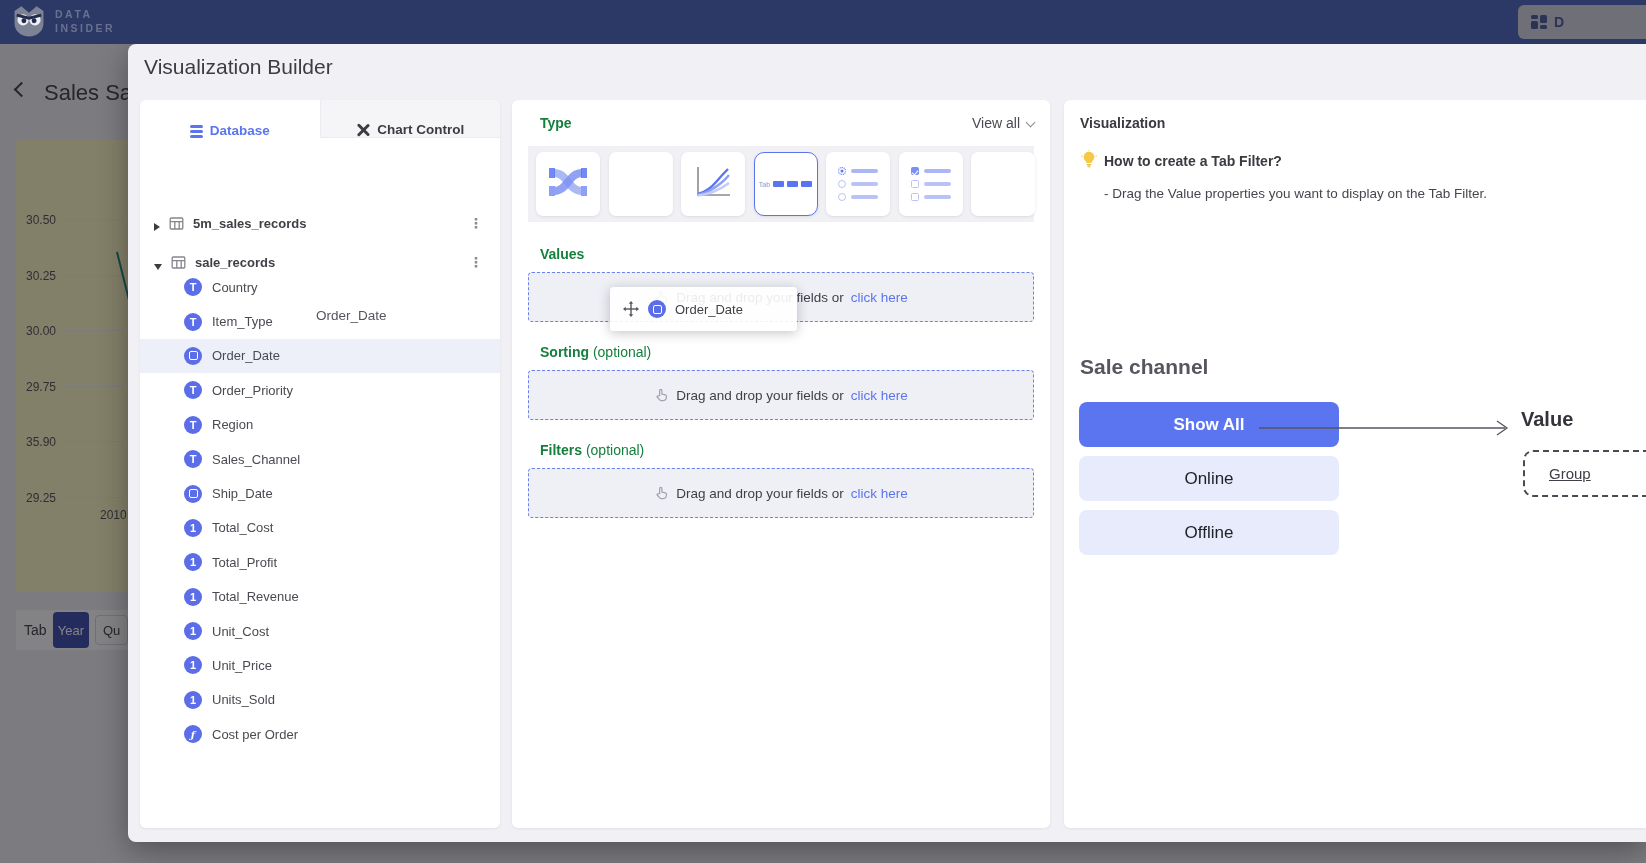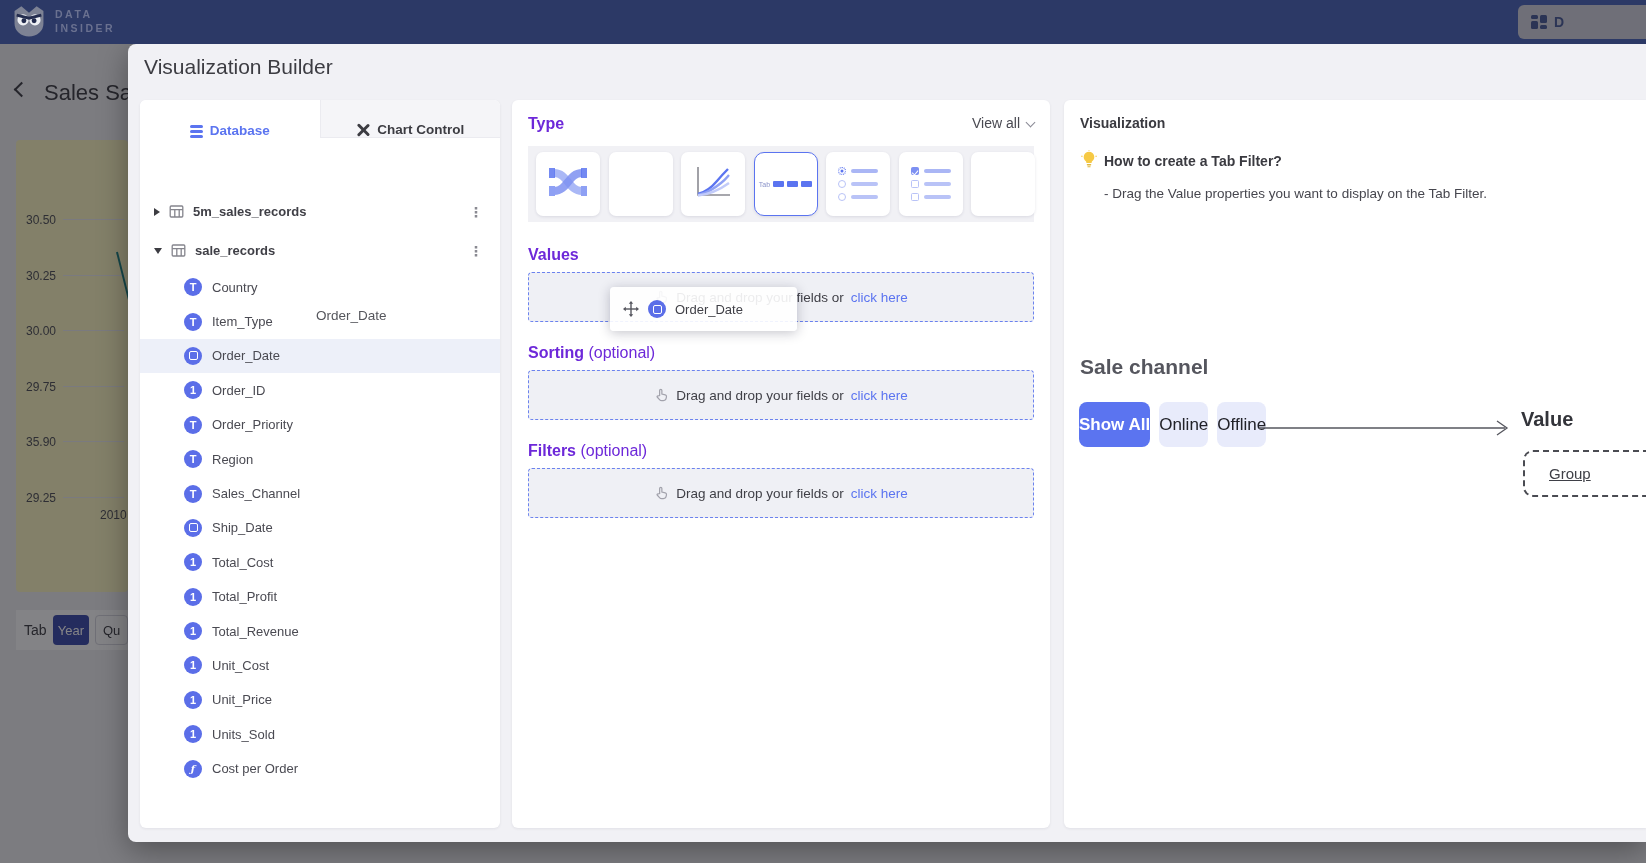--- a/index.html
+++ b/index.html
@@ -23,21 +23,21 @@
   .back-ico{position:absolute;left:16px;top:40px;width:11px;height:11px;border-left:2px solid #3b3b41;border-bottom:2px solid #3b3b41;transform:rotate(45deg)}
   .page-title{position:absolute;left:44px;top:36px;font-size:22px;color:#3b3b41;white-space:nowrap}
   .chart-card{position:absolute;left:16px;top:96px;width:112px;height:452px;background:#fef9c3;border-radius:4px}
   .yticks{position:absolute;left:4px;top:74px;width:104px}
   .ytick{height:55.5px;display:flex;align-items:flex-start}
   .ytick .lbl{width:36px;text-align:right;font-size:12px;color:#4e4e55;line-height:12px}
   .ytick .grid{flex:1;height:1px;background:#ececf0;margin:5px 0 0 7px}
   .xtick{position:absolute;left:84px;top:368px;font-size:12px;color:#4e4e55}
   .tabs-card{position:absolute;left:16px;top:566px;width:112px;height:40px;background:#fff;display:flex;align-items:center;gap:6px;padding-left:8px}
   .tabs-card .cap{font-size:14px;color:#3b3b41}
-  .btn-year{width:38px;height:30px;background:#3949ab;border-radius:4px;color:#fff;font-size:13px;display:flex;align-items:center;justify-content:center}
+  .btn-year{width:38px;height:36px;background:#3949ab;border-radius:4px;color:#fff;font-size:13px;display:flex;align-items:center;justify-content:center}
   .btn-qu{width:34px;height:30px;background:#fff;border:1px solid #d8d8e0;border-radius:4px;font-size:13px;color:#3b3b41;display:flex;align-items:center;justify-content:center}
 
   
   .overlay{position:absolute;left:0;top:44px;right:0;bottom:0;background:rgba(17,17,23,.52);z-index:10}
 
   
   .modal{position:absolute;left:128px;top:44px;width:1518px;height:798px;background:#f1f1f5;border-radius:8px 0 0 8px;z-index:15;box-shadow:0 8px 30px rgba(0,0,0,.35)}
   .modal-title{position:absolute;left:16px;top:11px;font-size:21px;color:#3c3c42}
   .panel{position:absolute;top:56px;height:728px;background:#fff;border-radius:6px;box-shadow:0 1px 3px rgba(40,40,70,.08)}
   .panel-left{left:12px;width:360px}
@@ -53,36 +53,36 @@
   .db-ico i{width:13px;height:3.4px;background:#5b74f0;border-radius:2px}
   .tool-ico{position:relative;width:14px;height:14px}
   .tool-ico i{position:absolute;left:6px;top:-1px;width:2.6px;height:16px;background:#3c3c42;border-radius:1.5px}
   .tool-ico i:nth-child(1){transform:rotate(45deg)}
   .tool-ico i:nth-child(2){transform:rotate(-45deg)}
   .lp-search{position:absolute;left:12px;top:50px;width:336px;display:flex;align-items:center}
   .db-select{flex:1;height:30px;border:1px solid #d8d8e2;border-radius:4px;background:#fff;display:flex;align-items:center;padding:0 11px;font-size:13px;color:#3c3c42}
   .chev-down{width:7px;height:7px;border-right:1.6px solid #8a8a95;border-bottom:1.6px solid #8a8a95;transform:rotate(45deg);margin:-3px 0 0 auto}
   .mag{margin-left:13px}
   .lp-tree{position:absolute;left:0;right:0;top:92px}
-  .trow-table{height:39px;display:flex;align-items:center;gap:9px;padding:0 14px;font-size:13px;font-weight:bold;color:#3f3f46;cursor:pointer}
+  .trow-table{height:39px;display:flex;align-items:flex-end;gap:9px;padding:0 14px;font-size:13px;font-weight:bold;color:#3f3f46;cursor:pointer}
   .tarrow{width:0;height:0;border-top:4.5px solid transparent;border-bottom:4.5px solid transparent;border-left:6px solid #3c3c42}
   .tarrow.open{border-left:4.5px solid transparent;border-right:4.5px solid transparent;border-top:6px solid #3c3c42;border-bottom:none}
   .trow-table .tlabel{flex:1}
   .kebab{color:#8a8a92;font-size:14px;font-family:"DejaVu Sans",sans-serif;padding:0 3px}
   .trow-field{height:34.4px;display:flex;align-items:center;gap:10px;padding-left:44px;font-size:13px;color:#4a4a52;cursor:pointer}
   .trow-field.hl{background:#edf0f9}
   .ficon{width:18px;height:18px;border-radius:50%;background:#5b6ee8;color:#fff;display:flex;align-items:center;justify-content:center;font-size:11px;font-weight:bold;flex:none}
   .ficon.v-text::before{content:"T"}
   .ficon.v-number::before{content:"1"}
   .ficon.v-function::before{content:"ƒ";font-style:italic;font-family:"DejaVu Serif",serif;font-size:10px}
   .ficon.v-date::before{content:"";width:7px;height:7px;border:1.5px solid #fff;border-radius:2px}
   .drag-ghost{position:absolute;left:188px;top:264px;font-size:13.5px;color:#55565c;z-index:4}
 
   
-  .sec-title{position:absolute;left:16px;font-size:16px;font-weight:bold;color:#6d28d9}
+  .sec-title{position:absolute;left:28px;font-size:14px;font-weight:bold;color:#15803d}
   .sec-title .opt{font-weight:normal}
   .view-all{position:absolute;right:16px;top:15px;display:flex;align-items:center;gap:7px;font-size:14px;color:#4a4a52;cursor:pointer}
   .type-strip{position:absolute;left:16px;top:46px;width:506px;height:76px;background:#f1f1f5;display:flex;align-items:center;gap:8.5px;padding:0 8px}
   .type-card{width:64px;height:64px;background:#fff;border-radius:7px;box-shadow:0 1px 3px rgba(50,50,90,.12);display:flex;align-items:center;justify-content:center;cursor:pointer;flex:none}
   .type-card.selected{border:1.6px solid #5b74f0;border-radius:10px}
   .drop-zone{position:absolute;left:16px;width:506px;height:50px;background:#eff0f5;border:1px dashed #6b82ee;border-radius:4px;display:flex;align-items:center;justify-content:center;gap:7px;font-size:13.5px;color:#3f3f46;cursor:pointer}
   .drop-zone .link{color:#5b74f0}
   .zone-values{top:172px}.zone-sorting{top:270px}.zone-filters{top:368px}
   .lbl-type{top:15px}.lbl-values{top:146px}.lbl-sorting{top:244px}.lbl-filters{top:342px}
   .drag-chip{position:absolute;left:482px;top:243px;width:187px;height:44px;background:rgba(255,255,255,.9);border-radius:4px;box-shadow:0 2px 12px rgba(25,25,50,.25);display:flex;align-items:center;gap:9px;padding:0 13px;font-size:13px;color:#3f3f46;z-index:6;cursor:grabbing}
@@ -104,21 +104,21 @@
   .tbl-blk{width:34px;height:32px;border-radius:2.5px;background:
     linear-gradient(to right,#3c50c9 0 8px,rgba(0,0,0,0) 8px),
     linear-gradient(to bottom,#8fa0f5 0 7px,#fff 7px 8.5px,#5b74f0 8.5px 14.5px,#fff 14.5px 16px,#5b74f0 16px 22px,#fff 22px 23.5px,#5b74f0 23.5px 32px)}
 
   
   .vz-title{position:absolute;left:16px;top:15px;font-size:14px;font-weight:bold;color:#3a3a40}
   .tip-bulb{position:absolute;left:16px;top:50px}
   .tip-title{position:absolute;left:40px;top:53px;font-size:14px;font-weight:bold;color:#3a3a40}
   .tip-body{position:absolute;left:40px;top:86px;font-size:13.5px;color:#46464e}
   .preview-title{position:absolute;left:16px;top:255px;font-size:21px;font-weight:bold;color:#55565e}
-  .ch-btns{position:absolute;left:15px;top:302px;width:260px;display:flex;flex-direction:row;gap:9px}
+  .ch-btns{position:absolute;left:15px;top:302px;width:260px;display:flex;flex-direction:column;gap:9px}
   .ch-btn{height:45px;border-radius:8px;background:#e8ebfb;color:#222229;font-size:17px;display:flex;align-items:center;justify-content:center;cursor:pointer}
   .ch-btn.active{background:#5b74f0;color:#fff;font-weight:bold}
   .pv-arrow{position:absolute;left:195px;top:317px;z-index:3}
   .anno-title{position:absolute;left:457px;top:308px;font-size:20px;font-weight:bold;color:#33343a;white-space:nowrap}
   .anno-box{position:absolute;left:459px;top:350px;width:200px;height:47px;border:2px dashed #4a4b52;border-radius:10px;display:flex;align-items:center;padding-left:24px}
   .anno-box .glink{font-size:15px;color:#3f4047;text-decoration:underline;cursor:pointer}
 </style>
 </head>
 <body>
 
@@ -246,24 +246,20 @@
           <span class="ficon v-text"></span>
           <span>Country</span>
         </div>
         <div class="trow-field">
           <span class="ficon v-text"></span>
           <span>Item_Type</span>
         </div>
         <div class="trow-field hl">
           <span class="ficon v-date"></span>
           <span>Order_Date</span>
-        </div>
-        <div class="trow-field">
-          <span class="ficon v-number"></span>
-          <span>Order_ID</span>
         </div>
         <div class="trow-field">
           <span class="ficon v-text"></span>
           <span>Order_Priority</span>
         </div>
         <div class="trow-field">
           <span class="ficon v-text"></span>
           <span>Region</span>
         </div>
         <div class="trow-field">

